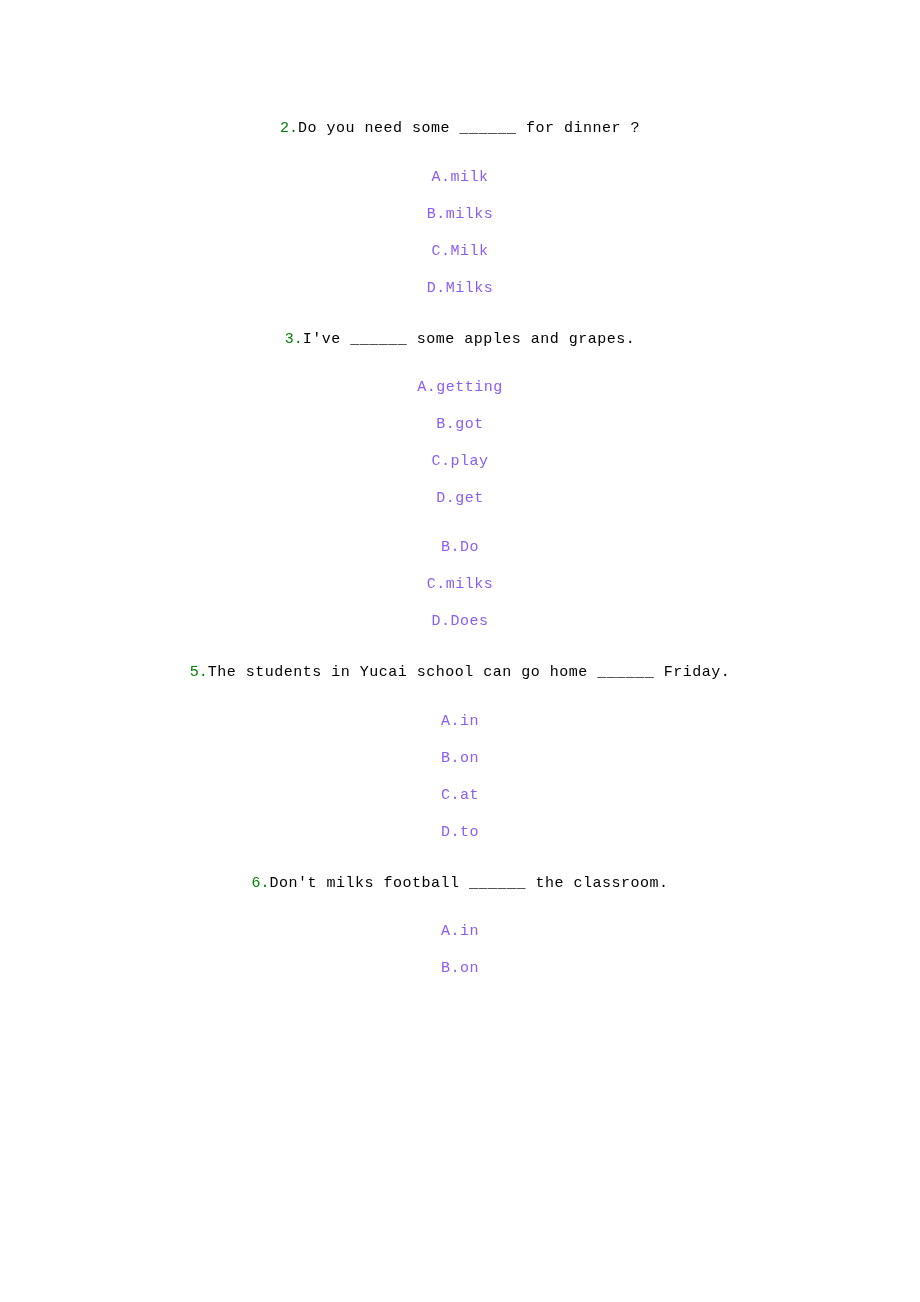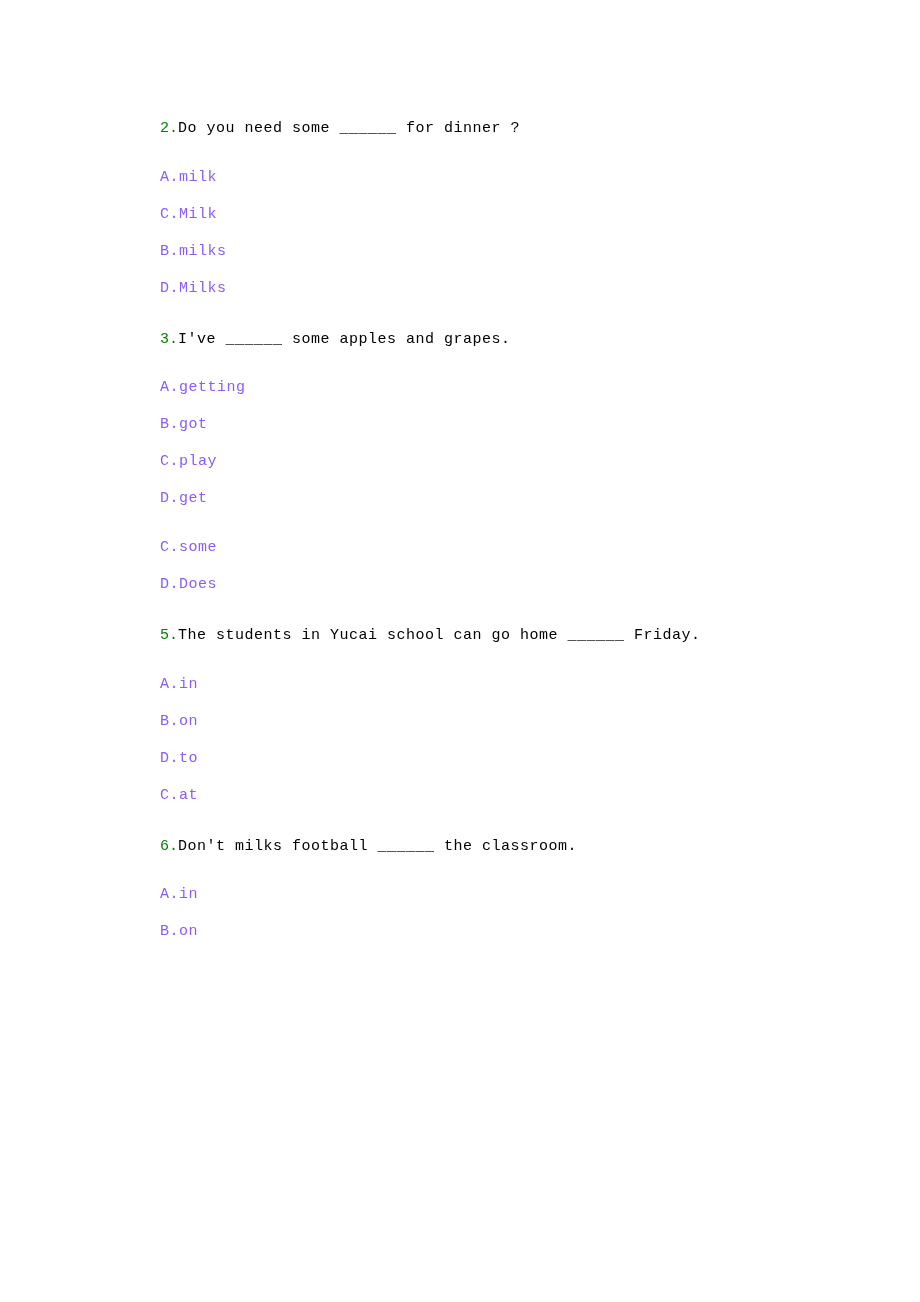--- a/index.html
+++ b/index.html
@@ -11,20 +11,21 @@
     color: #000000;
     width: 920px;
     height: 1302px;
     box-sizing: border-box;
   }
   .content {
     padding: 118px 160px 0 160px;
   }
   .question {
     margin-bottom: 32px;
+    text-align: center;
   }
   .q-line {
     margin-bottom: 28px;
     line-height: 1.5;
   }
   .q-num {
     color: #008000;
     font-weight: normal;
   }
   .q-text {
@@ -43,48 +44,49 @@
 </head>
 <body>
 
 <div class="content">
 
   <div class="question">
     <div class="q-line">
       <span class="q-num">2.</span><span class="q-text">Do you need some ______ for dinner ?</span>
     </div>
     <div class="option">A.milk</div>
+    <div class="option">B.milks</div>
     <div class="option">C.Milk</div>
-    <div class="option">B.milks</div>
     <div class="option">D.Milks</div>
   </div>
 
   <div class="question">
     <div class="q-line">
       <span class="q-num">3.</span><span class="q-text">I've ______ some apples and grapes.</span>
     </div>
     <div class="option">A.getting</div>
     <div class="option">B.got</div>
     <div class="option">C.play</div>
     <div class="option">D.get</div>
   </div>
 
   <div class="question">
-    <div class="option">C.some</div>
+    <div class="option">B.Do</div>
+    <div class="option">C.milks</div>
     <div class="option">D.Does</div>
   </div>
 
   <div class="question">
     <div class="q-line">
       <span class="q-num">5.</span><span class="q-text">The students in Yucai school can go home ______ Friday.</span>
     </div>
     <div class="option">A.in</div>
     <div class="option">B.on</div>
+    <div class="option">C.at</div>
     <div class="option">D.to</div>
-    <div class="option">C.at</div>
   </div>
 
   <div class="question">
     <div class="q-line">
       <span class="q-num">6.</span><span class="q-text">Don't milks football ______ the classroom.</span>
     </div>
     <div class="option">A.in</div>
     <div class="option">B.on</div>
   </div>
 

